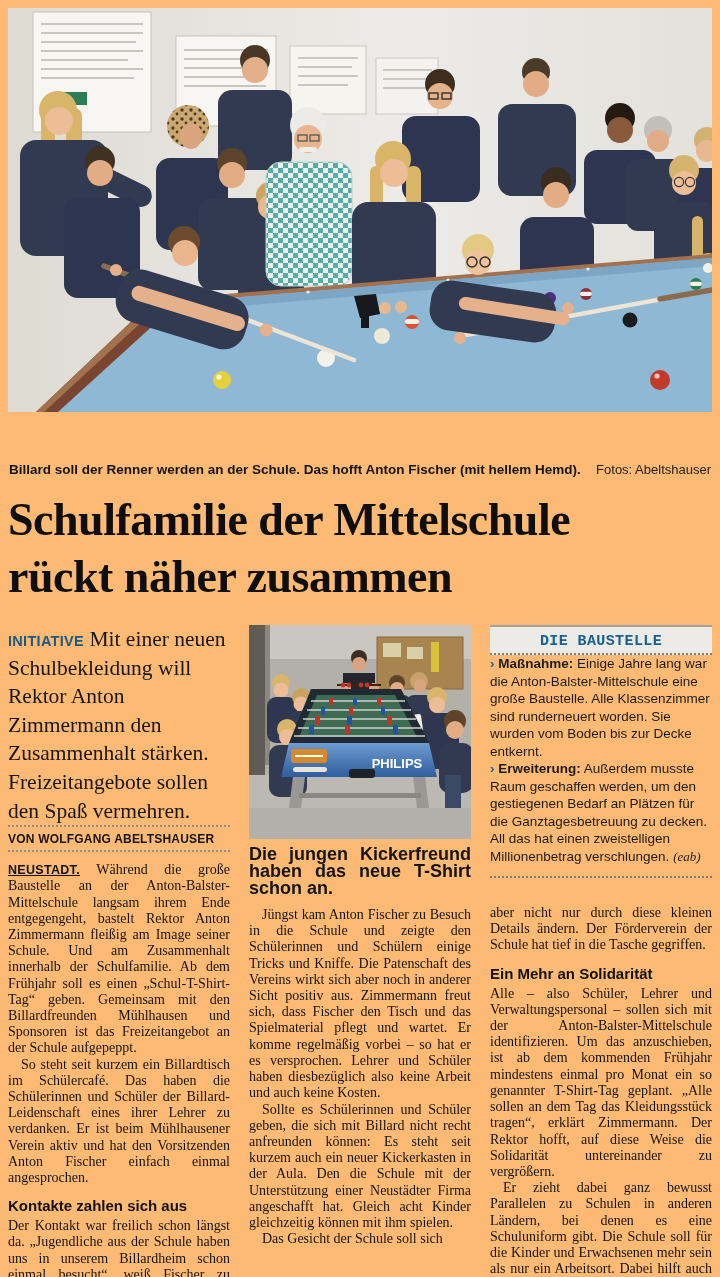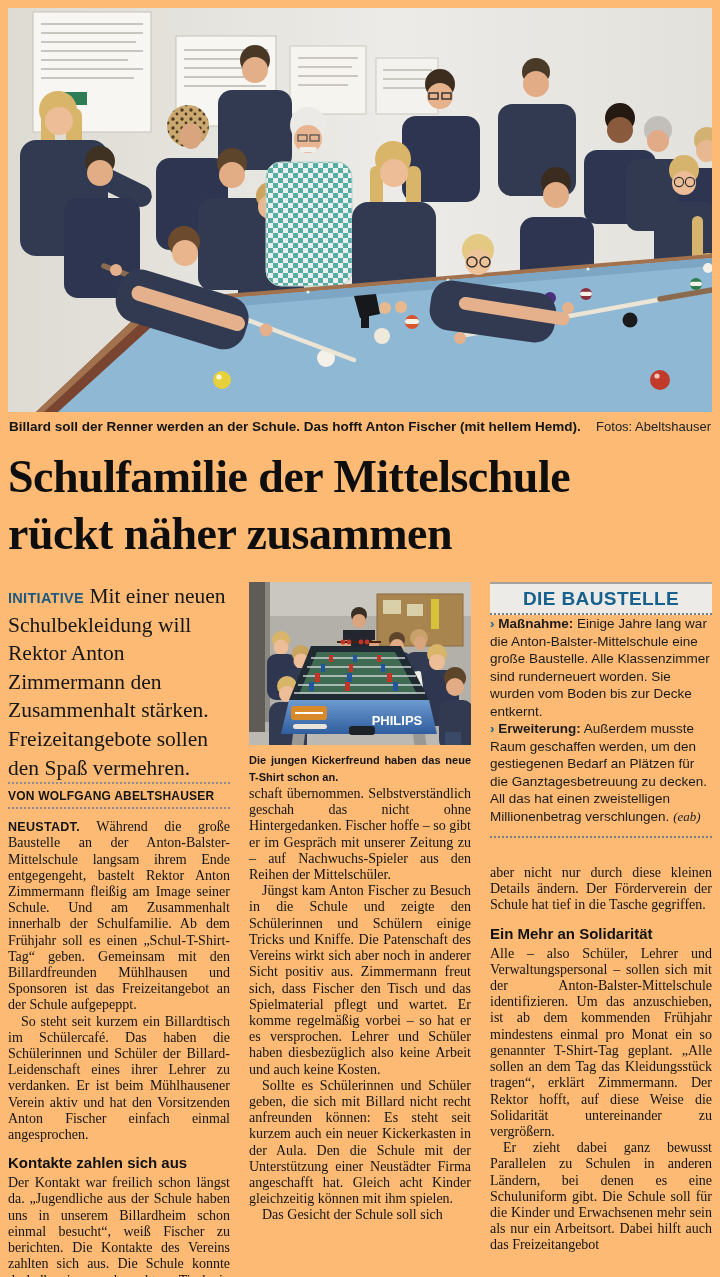--- a/index.html
+++ b/index.html
@@ -12,21 +12,21 @@
   }
   
   figure.photo-main { width:704px; height:404px; overflow:hidden; background:#e6e3dd; }
   figure.photo-main svg, figure.photo-kicker svg { display:block; }
   .caption-row {
     display:flex; justify-content:space-between; align-items:baseline;
     padding:7px 1px 0 1px;
     font-family:"Liberation Sans", sans-serif;
   }
   .caption-main { font-weight:bold; font-size:13.5px; }
-  .caption-credit { font-weight:normal; font-size:13px; color:#222; }
+  .caption-credit { font-weight:normal; font-size:13px; color:#222;margin-top:43px; }
   
   h1.headline {
     font-family:"Liberation Serif", serif; font-weight:bold; color:#0e0e0e;
     font-size:46px; line-height:1.24; letter-spacing:-0.5px;
     margin:14px 0 20px 0;
   }
   
   .columns { display:flex; gap:19px; align-items:flex-start; }
   .col { width:222px; flex:0 0 222px; }
   
@@ -41,42 +41,42 @@
     border-top:2px dotted #8d8d8d; border-bottom:2px dotted #8d8d8d;
   }
   
   .para {
     font-size:14px; line-height:16.2px; text-align:justify;
     hyphens:auto; -webkit-hyphens:auto;
   }
   .para.indent { text-indent:13px; }
   .dateline {
     font-family:"Liberation Sans", sans-serif; font-weight:bold;
-    font-size:12.5px; letter-spacing:0.3px;
+    font-size:12.5px; letter-spacing:0.3px;text-decoration:underline;
   }
   .subhead {
     font-family:"Liberation Sans", sans-serif; font-weight:bold;
     font-size:15px; margin:11px 0 4px 0; color:#101010;
   }
   
-  figure.photo-kicker { width:222px; height:163px; overflow:hidden; background:#b3b0a9; margin-bottom:7px; }
+  figure.photo-kicker { width:222px; height:214px; overflow:hidden; background:#b3b0a9; margin-bottom:7px; }
   .photo-caption {
     font-family:"Liberation Sans", sans-serif; font-weight:bold;
-    font-size:11px; line-height:17px; text-align:justify; 
+    font-size:18px; line-height:17px; text-align:justify; margin-bottom:10px;
   }
   
   .infobox { margin-bottom:16px; }
   .infobox-band {
     background:#edebe7; border-top:2px solid #a5a29d;
     text-align:center; padding:4px 0 3px 0;
     border-bottom:2px dotted #7c7c7c;
   }
   .infobox-title {
-    font-family:Liberation Sans, sans-serif; font-weight:bold;
-    font-size:19px; color:#17618f; letter-spacing:0.4px;
+    font-family:Liberation Mono, monospace; font-weight:bold;
+    font-size:15px; color:#17618f; letter-spacing:0.4px;
   }
   .infobox-body { }
   .infobox-item {
     font-family:"Liberation Sans", sans-serif; font-size:13.5px;
     line-height:17.5px; text-align:left; color:#1b1b1b;
   }
   .infobox-item .chev { color:#17618f; font-weight:bold; }
   .infobox-item .infobox-lead { font-weight:bold; }
   .infobox-credit { font-family:"Liberation Serif", serif; font-style:italic; font-size:13px; }
   .infobox-rule { border-bottom:2px dotted #7c7c7c; margin-top:11px; }
@@ -387,21 +387,20 @@
           <line x1="46" y1="131" x2="74" y2="131" stroke="#fff" stroke-width="2"></line>
           <rect x="44" y="142" width="34" height="5" rx="2.5" fill="#e8e4da"></rect>
           <text x="148" y="143" text-anchor="middle" font-family="Liberation Sans, sans-serif" font-size="13" font-weight="bold" fill="#ffffff">PHILIPS</text>
           <rect x="100" y="144" width="26" height="9" rx="3" fill="#1d2128"></rect>
           <polygon points="44,152 56,152 52,183 40,183" fill="#9a9894"></polygon>
           <polygon points="164,152 176,152 180,183 168,183" fill="#9a9894"></polygon>
           <rect x="50" y="168" width="122" height="5" fill="#8a8884"></rect>
         </svg>
       </figure>
       <p class="photo-caption">Die jungen Kickerfreund haben das neue T-Shirt schon an.</p>
-      <p class="para">schaft übernommen. Selbstverständlich geschah das nicht ohne Hintergedanken. Fischer hoffe – so gibt er im Gespräch mit unserer Zeitung zu – auf Nachwuchs-Spieler aus den Reihen der Mittelschüler.</p>
       <p class="para indent">Jüngst kam Anton Fischer zu Besuch in die Schule und zeigte den Schülerinnen und Schülern einige Tricks und Kniffe. Die Patenschaft des Vereins wirkt sich aber noch in anderer Sicht positiv aus. Zimmermann freut sich, dass Fischer den Tisch und das Spielmaterial pflegt und wartet. Er komme regelmäßig vorbei – so hat er es versprochen. Lehrer und Schüler haben diesbezüglich also keine Arbeit und auch keine Kosten.</p>
       <p class="para indent">Sollte es Schülerinnen und Schüler geben, die sich mit Billard nicht recht anfreunden können: Es steht seit kurzem auch ein neuer Kickerkasten in der Aula. Den die Schule mit der Unterstützung einer Neustädter Firma angeschafft hat. Gleich acht Kinder gleichzeitig können mit ihm spielen.</p>
       <p class="para indent">Das Gesicht der Schule soll sich</p>
     </div>
 
     <div class="col">
       <aside class="infobox">
         <div class="infobox-band">
           <span class="infobox-title">DIE BAUSTELLE</span>
         </div>

